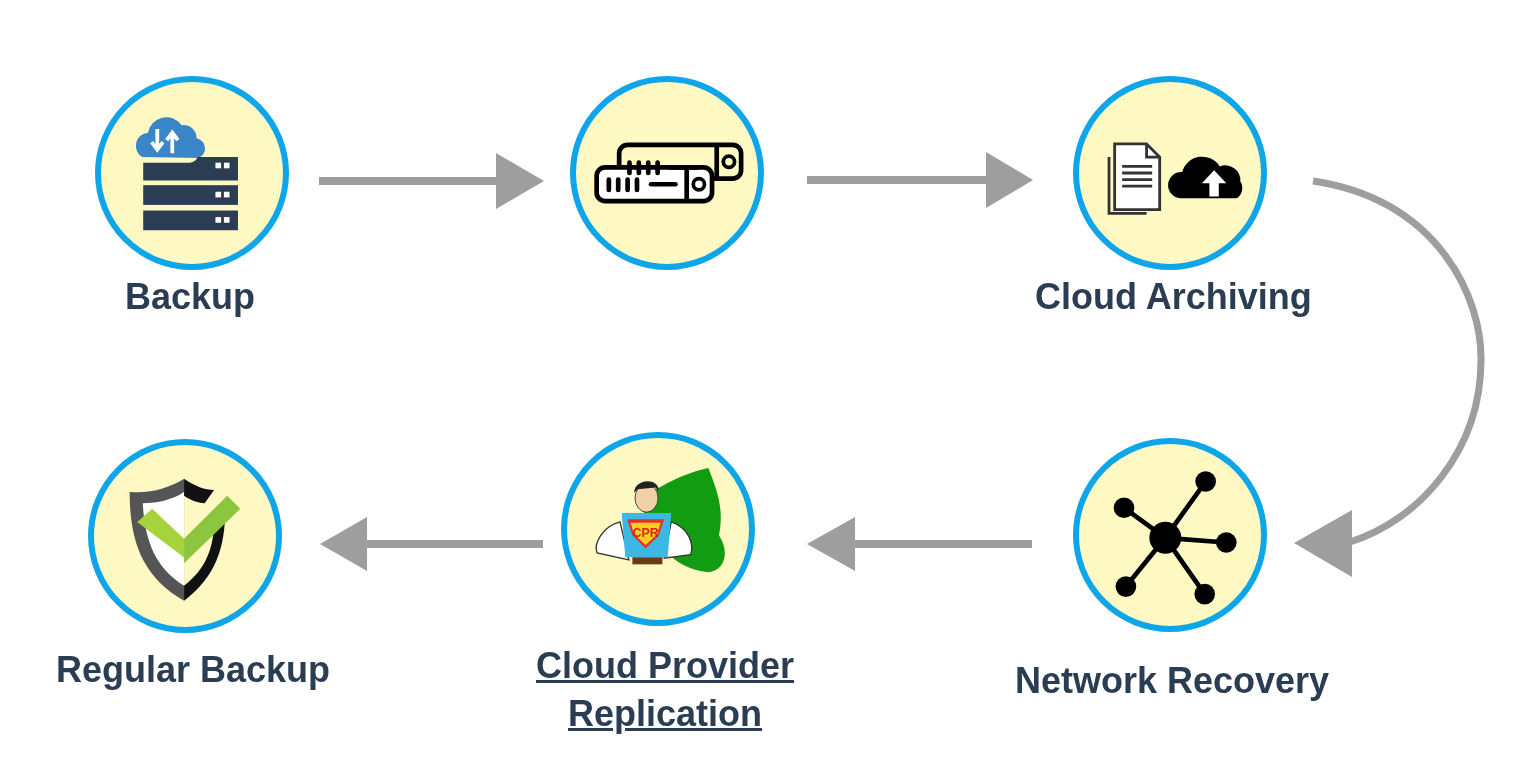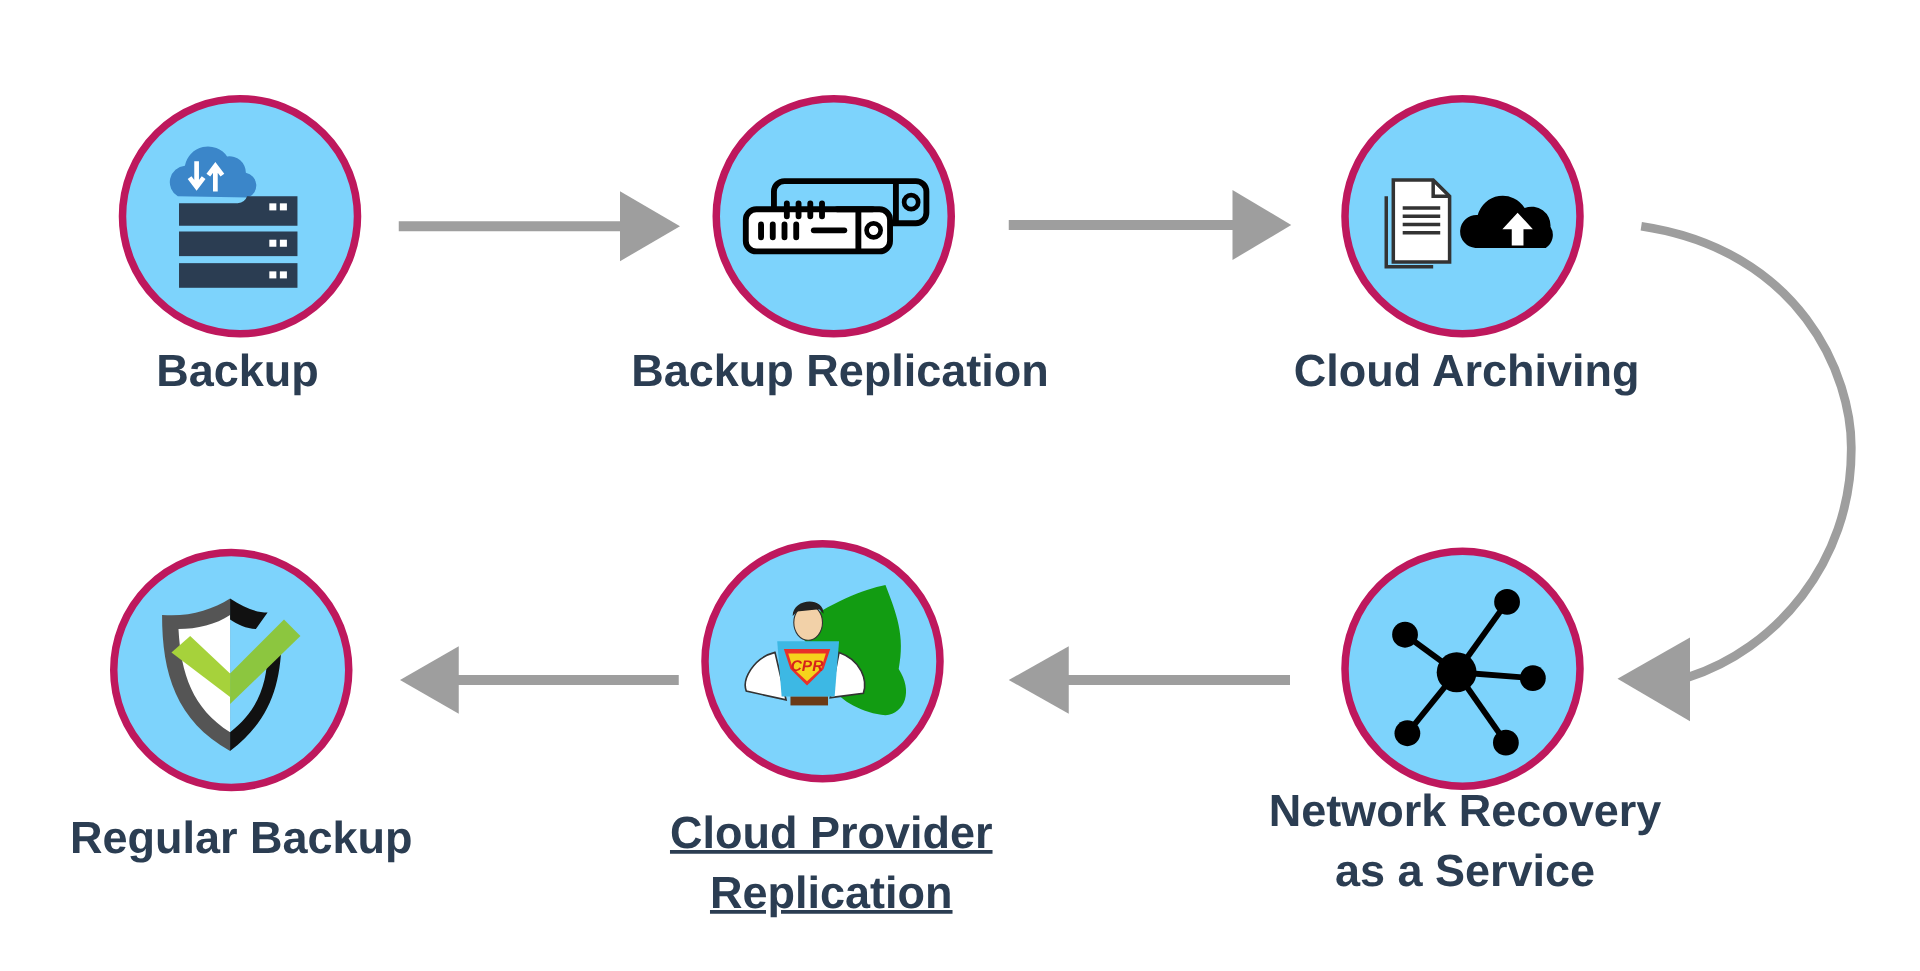--- a/index.html
+++ b/index.html
@@ -1,20 +1,20 @@
 <!DOCTYPE html>
 <html><head>
 <meta charset="utf-8">
 <style>
   html, body { margin: 0; padding: 0; background: #ffffff; }
   body { width: 1536px; height: 777px; position: relative; overflow: hidden;
          font-family: "Liberation Sans", "DejaVu Sans", sans-serif; }
   .canvas { position: absolute; left: 0; top: 0; width: 1536px; height: 630px; }
   .node { position: absolute; width: 194px; height: 194px; border-radius: 50%;
-          border: 6px solid #be185d; box-sizing: border-box; background: #7dd3fc; font-style: italic; }
+          border: 6px solid #0ea5e9; box-sizing: border-box; background: #fef9c3; }
   .node svg { position: absolute; left: 0; top: 0; width: 100%; height: 100%; }
   .label { position: absolute; color: #2b3d52; font-weight: bold; font-size: 36px;
            line-height: 48px; text-align: center; white-space: nowrap; }
   .arrows { position: absolute; left: 0; top: 0; }
 </style>
 </head>
 <body>
 
 <div class="canvas">
 
@@ -66,21 +66,20 @@
       <line x1="150" y1="67" x2="150" y2="103" stroke="#000" stroke-width="5"></line>
       <circle cx="163" cy="85" r="6" fill="none" stroke="#000" stroke-width="4"></circle>
       <path d="M57,86 v11 M67,86 v11 M77,86 v11 M87,86 v11" stroke="#000" stroke-width="5" stroke-linecap="round"></path>
       <line x1="100" y1="91" x2="130" y2="91" stroke="#000" stroke-width="5" stroke-linecap="round"></line>
       <line x1="118" y1="91" x2="118" y2="127" stroke="#000" stroke-width="5"></line>
       <circle cx="131" cy="109" r="6" fill="none" stroke="#000" stroke-width="4"></circle>
       <path d="M35,104 v11 M45,104 v11 M55,104 v11 M65,104 v11" stroke="#000" stroke-width="5" stroke-linecap="round"></path>
       <line x1="80" y1="109" x2="106" y2="109" stroke="#000" stroke-width="5" stroke-linecap="round"></line>
     </svg>
   </div>
-  <div class="label" style="left:486px; top:273px; width:372px;">Backup Replication</div>
 
   <div class="node" style="left:1073px; top:76px;">
     <svg viewBox="0 0 194 194">
       <path d="M32,80 v60 h40" fill="none" stroke="#333" stroke-width="3"></path>
       <path d="M38,66 h34 l14,14 v56 h-48 z" fill="#fff" stroke="#333" stroke-width="3"></path>
       <path d="M72,66 v14 h14" fill="none" stroke="#333" stroke-width="3"></path>
       <path d="M46,90 h32 M46,97 h32 M46,104 h32 M46,111 h32" stroke="#333" stroke-width="3"></path>
       <path d="M108,124 a14,14 0 0 1 2,-28 a22,22 0 0 1 40,-6 a16,16 0 0 1 22,16 a13,13 0 0 1 -4,18 z" fill="#000"></path>
       <path d="M139,122 v-14 h-8 l13,-14 l13,14 h-8 v14 z" fill="#fff"></path>
     </svg>
@@ -97,23 +96,22 @@
         <line x1="92" y1="100" x2="134" y2="160"></line>
       </g>
       <circle cx="92" cy="100" r="17" fill="#000"></circle>
       <circle cx="48" cy="68" r="11" fill="#000"></circle>
       <circle cx="135" cy="40" r="11" fill="#000"></circle>
       <circle cx="157" cy="105" r="11" fill="#000"></circle>
       <circle cx="50" cy="152" r="11" fill="#000"></circle>
       <circle cx="134" cy="160" r="11" fill="#000"></circle>
     </svg>
   </div>
-  <div class="label" style="left:990px; top:625px;width:364px;">
+  <div class="label" style="left:990px; top:657px;width:364px;">
     <div>Network Recovery</div>
-    <div>as a Service</div>
   </div>
 
   <div class="node" style="left:561px; top:432px;">
     <svg viewBox="0 0 206 206">
       <path d="M80,72 C110,50 140,38 160,34 C170,60 178,80 172,110 C185,130 178,150 160,152 C140,150 120,140 110,125 Z" fill="#129c12"></path>
       <path d="M60,95 C40,100 30,120 34,130 L70,138 Z" fill="#fff" stroke="#333" stroke-width="1.5"></path>
       <path d="M118,95 C138,102 144,120 140,132 L110,136 Z" fill="#fff" stroke="#333" stroke-width="1.5"></path>
       <path d="M62,85 h56 l-4,50 h-48 z" fill="#3db8e4"></path>
       <path d="M68,92 h42 l-6,18 l-15,15 l-15,-15 z" fill="#e8302a"></path>
       <path d="M72,96 h34 l-4,13 l-13,12 l-13,-12 z" fill="#f6d21c"></path>

